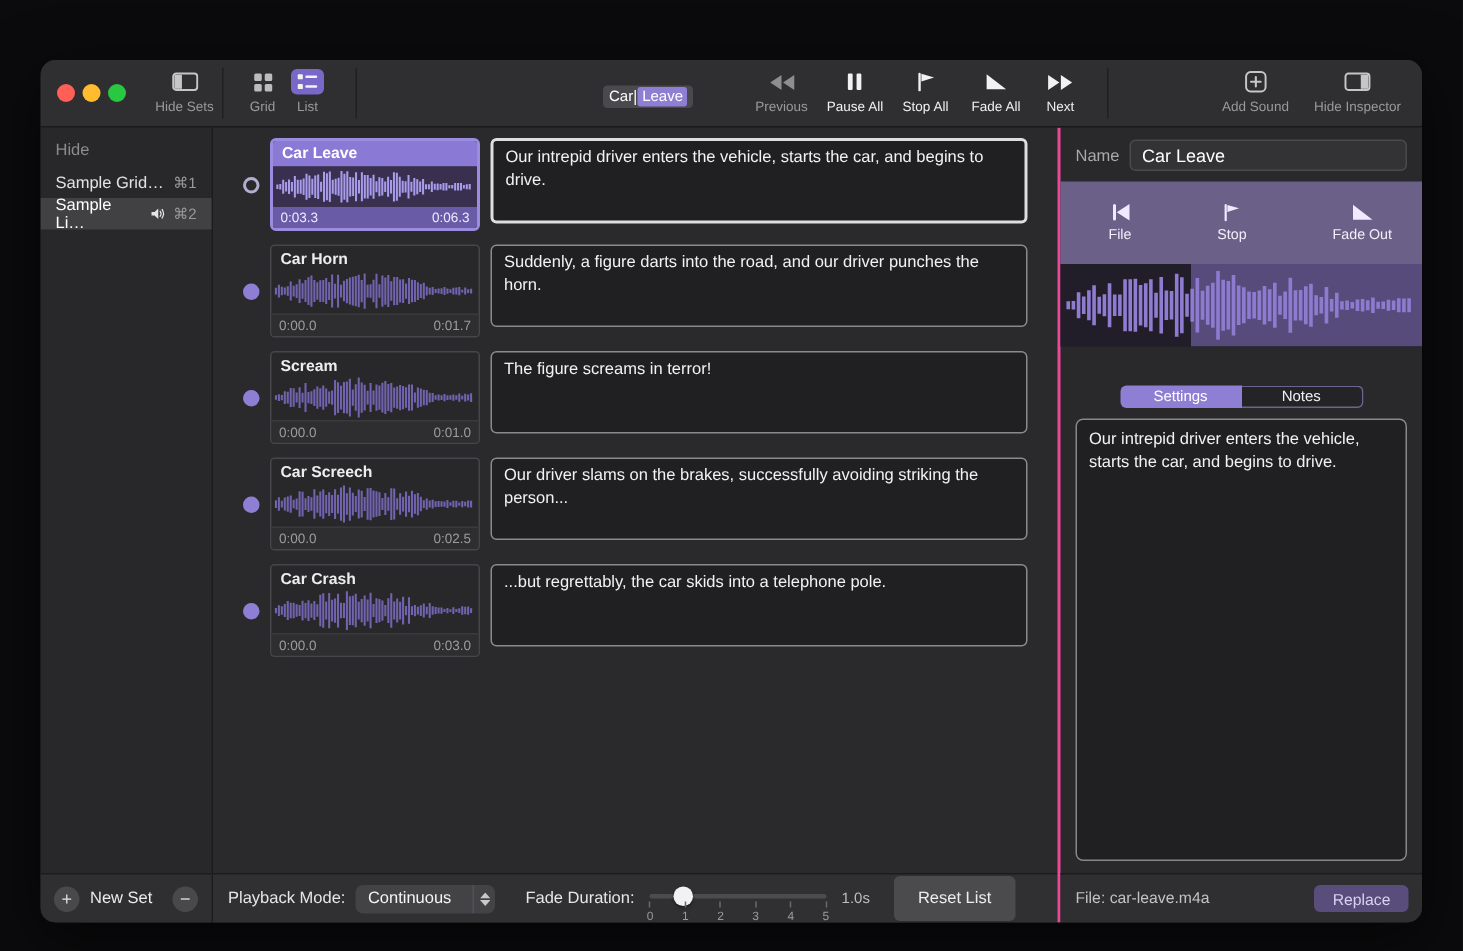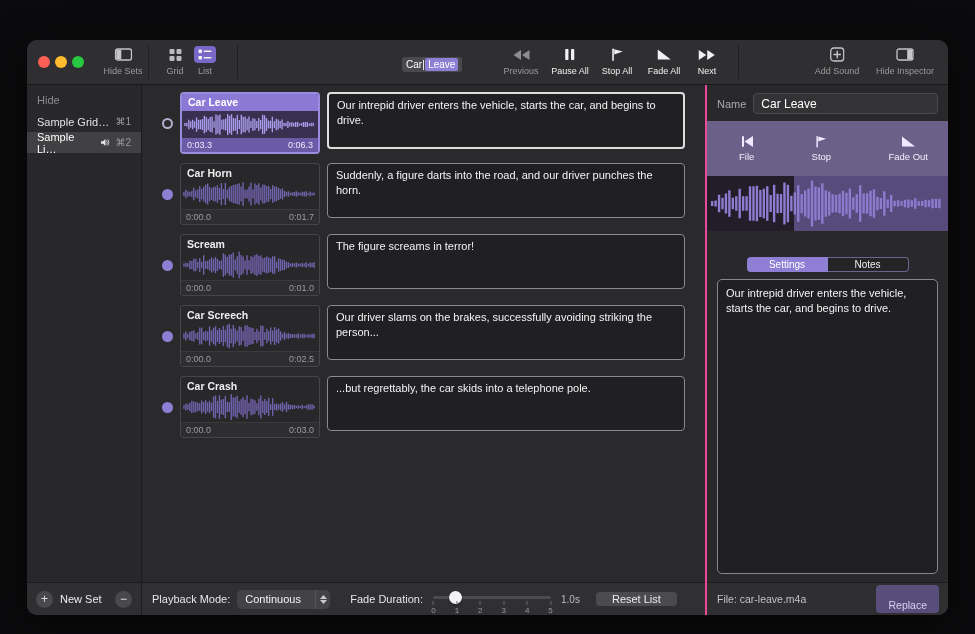--- a/index.html
+++ b/index.html
@@ -88,21 +88,21 @@
   .popup-stepper { width: 15px; height: 100%; display: flex; flex-direction: column; align-items: center;
     justify-content: center; gap: 1px; border-left: 1px solid #535356; }
   .fade-label { margin-left: 20px; }
   .slider { position: relative; width: 122px; height: 28px; margin-left: 8px; margin-top: 6px; }
   .slider-track { position: absolute; left: 2px; right: 2px; top: 8px; height: 3px; background: #4c4c4f; border-radius: 2px; }
   .slider-knob { position: absolute; top: 3px; left: calc(20% - 6px); width: 13px; height: 13px; border-radius: 50%;
     background: #f2f2f4; box-shadow: 0 1px 2px rgba(0,0,0,.5); }
   .tick { position: absolute; top: 13px; width: 1px; height: 4px; background: #6a6a6d; transform: translateX(-50%); }
   .ticklbl { position: absolute; top: 18px; font-size: 8px; color: #9a9a9c; transform: translateX(-50%); }
   .fade-value { margin-left: 8px; font-size: 10px; color: #bcbcbe; }
-  .reset-btn { margin-left: 16px; height: 14px; padding: 0 16px; background: #4b4b4e; border: none;
+  .reset-btn { margin-left: 16px; height: 30px; padding: 0 16px; background: #4b4b4e; border: none;
     border-radius: 4px; font-size: 11px; color: #ececee; font-family: inherit; }
 
   
   .inspector { width: 243px; flex: 0 0 243px; background: #29292b; border-left: 2px solid #ec4899;
     display: flex; flex-direction: column; }
   .insp-name-row { display: flex; align-items: center; gap: 7px; padding: 8px 10px 7px; }
   .insp-name-row label { font-size: 11px; color: #a9a9ab; }
   .name-field { flex: 1; height: 21px; background: #333335; border: 1px solid #4a4a4d; border-radius: 4px;
     color: #ffffff; font-size: 12px; padding: 0 7px; font-family: inherit; outline: none; }
   .transport { height: 55px; flex: 0 0 55px; background: #6b6087; display: flex; align-items: center;
@@ -115,21 +115,21 @@
   .info-strip { height: 20px; flex: 0 0 20px; background: #7e73a5; display: flex; align-items: center;
     justify-content: space-between; padding: 0 8px; font-size: 9.5px; color: #f3f0fc; }
   .tabs { margin: 26px auto 0; display: flex; }
   .tab { width: 81px; height: 15px; font-size: 10px; display: flex; align-items: center; justify-content: center; }
   .tab-settings { background: #8f7fd4; color: #fff; border-radius: 4px 0 0 4px; }
   .tab-notes { background: #242426; color: #f0f0f2; border: 1px solid #6e6390; border-left: none; border-radius: 0 4px 4px 0; }
   .insp-notes { margin: 7px 10px 8px; flex: 1; background: #202022; border: 1px solid #88888b; border-radius: 5px;
     padding: 6px 8px; font-size: 11px; color: #f2f2f4; line-height: 1.35; overflow: hidden; }
   .insp-bottom { height: 33px; flex: 0 0 33px; border-top: 1px solid #1c1c1e; background: #2f2f31;
     display: flex; align-items: center; padding: 0 9px 0 10px; font-size: 10.5px; color: #c2c2c4; }
-  .replace-btn { margin-left: auto; height: 18px; padding: 14px 12px; background: #584d7b; border: none;
+  .replace-btn { margin-left: auto; height: 18px; padding: 4px 12px; background: #584d7b; border: none;
     border-radius: 4px; color: #d9d1f2; font-size: 10.5px; font-family: inherit; }
   svg.icon { display: block; }
 </style>
 </head>
 <body>
 
 <div class="window">
 
   <div class="toolbar">
     <div class="tl" style="left:11px;background:#ff5f57"></div>

